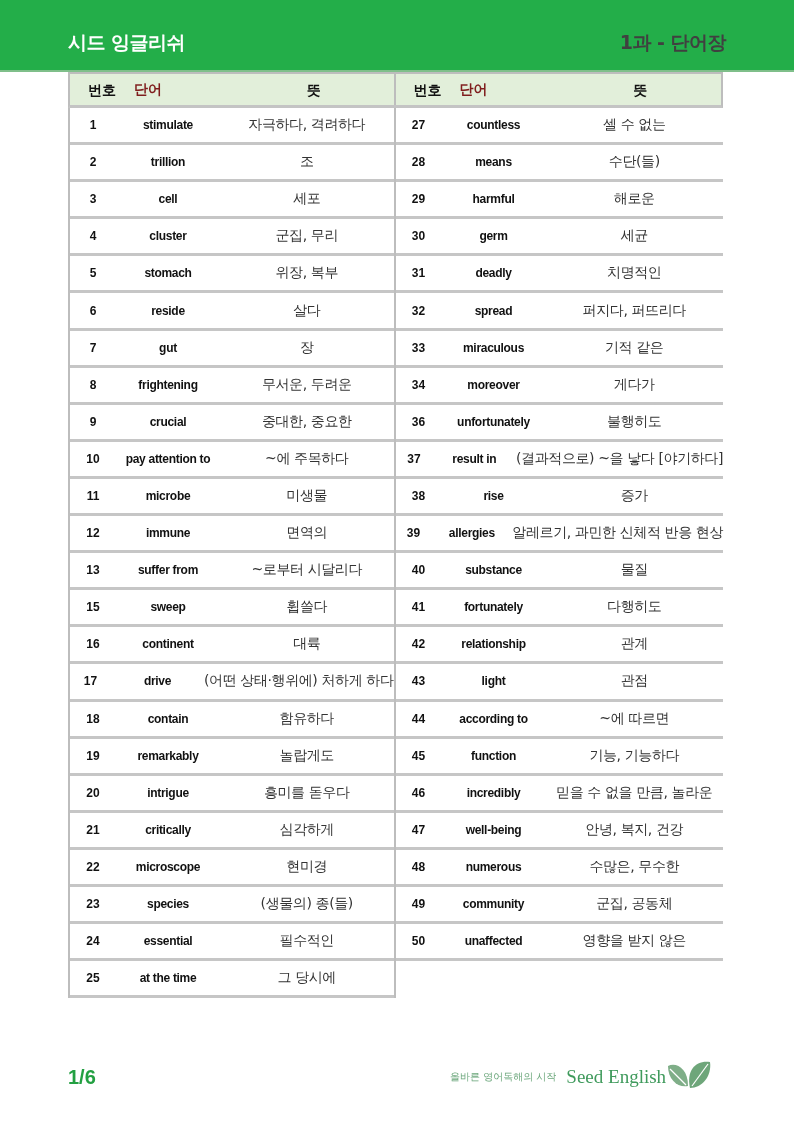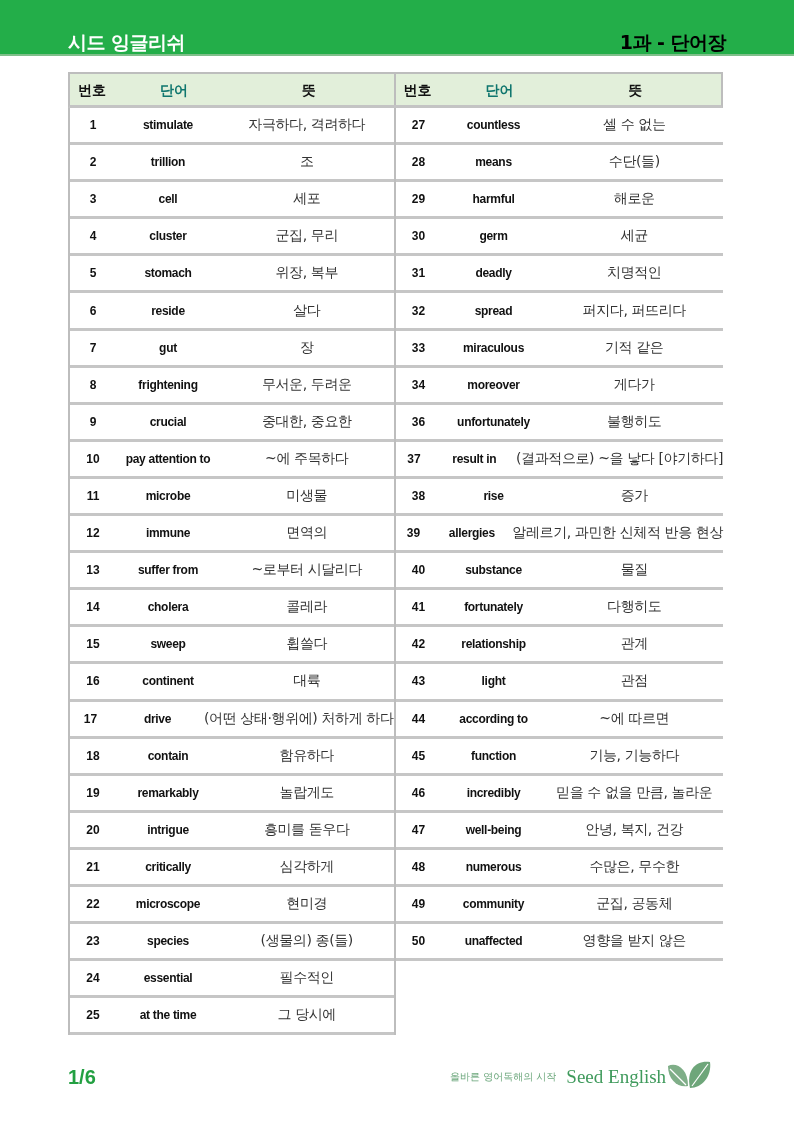--- a/index.html
+++ b/index.html
@@ -1,25 +1,25 @@
 <!DOCTYPE html>
 <html><head>
 <meta charset="utf-8">
 <style>
   html, body { margin:0; padding:0; }
   body { width:794px; height:1123px; background:#ffffff; position:relative; overflow:hidden; font-family:"Liberation Sans", sans-serif; }
-  .topbar { position:absolute; left:0; top:0; width:794px; height:56px; background:#23ae49; border-bottom:2px solid #7fbf8a; box-sizing:border-box; }
+  .topbar { position:absolute; left:0; top:0; width:794px; height:72px; background:#23ae49; border-bottom:2px solid #7fbf8a; box-sizing:border-box; }
   .topbar .left { position:absolute; left:68px; top:30px; color:#fff; font-size:19px; font-weight:bold; font-family:"DejaVu Sans", sans-serif; letter-spacing:-0.5px; }
-  .topbar .right { position:absolute; right:68px; top:30px; color:#000000; font-size:19px; font-weight:bold; font-family:"DejaVu Sans", sans-serif; letter-spacing:-0.5px; }
+  .topbar .right { position:absolute; right:68px; top:30px; color:#404040; font-size:19px; font-weight:bold; font-family:"DejaVu Sans", sans-serif; letter-spacing:-0.5px; }
   .table { position:absolute; left:68px; top:72px; width:655px; }
   .thead { display:flex; height:36px; background:#e2efda; border:2px solid #bdbdbd; border-bottom:3px solid #c4c4c4; box-sizing:border-box; }
   .half { display:flex; width:50%; box-sizing:border-box; }
   .half.l { border-right:2px solid #bdbdbd; }
-  .thead .c-no { width:46px; padding-left:8px; font-weight:bold; font-size:14px; font-family:"DejaVu Sans", sans-serif; line-height:33px; color:#111; }
-  .thead .c-word { width:100px; text-align:center; font-weight:bold; font-size:14px; font-family:Liberation Serif, serif; line-height:33px; color:#0f766e; }
+  .thead .c-no { width:46px; padding-left:18px; font-weight:bold; font-size:14px; font-family:"DejaVu Sans", sans-serif; line-height:33px; color:#111; }
+  .thead .c-word { width:100px; text-align:left; font-weight:bold; font-size:14px; font-family:Liberation Mono, monospace; line-height:33px; color:#7f1d1d; }
   .thead .c-mean { flex:1; text-align:center; font-weight:bold; font-size:14px; font-family:"DejaVu Sans", sans-serif; line-height:33px; color:#111; }
   .tbody { display:flex; }
   .col { width:50%; box-sizing:border-box; }
   .col.l { border-left:2px solid #bdbdbd; border-right:2px solid #bdbdbd; }
   .row { display:flex; height:37.1px; border-bottom:3px solid #c6c6c6; box-sizing:border-box; align-items:center; }
   .row .n { width:46px; text-align:center; font-weight:bold; font-size:12px; color:#111; padding-left:0; }
   .row .w { width:104px; text-align:center; font-weight:bold; font-size:12px; color:#111; letter-spacing:-0.3px; white-space:nowrap; }
   .row .m { flex:1; text-align:center; font-size:14px; color:#333; font-family:"DejaVu Sans", sans-serif; white-space:nowrap; letter-spacing:-0.4px; }
   .footer-page { position:absolute; left:68px; top:1066px; color:#23a042; font-size:20px; font-weight:bold;text-align:right; }
   .footer-brand { position:absolute; left:450px; top:1060px; display:flex; align-items:center; }
@@ -108,25 +108,20 @@
           <div class="n">12</div>
           <div class="w">immune</div>
           <div class="m">면역의</div>
         </div>
         <div class="row">
           <div class="n">13</div>
           <div class="w">suffer from</div>
           <div class="m">~로부터 시달리다</div>
         </div>
         <div class="row">
-          <div class="n">14</div>
-          <div class="w">cholera</div>
-          <div class="m">콜레라</div>
-        </div>
-        <div class="row">
           <div class="n">15</div>
           <div class="w">sweep</div>
           <div class="m">휩쓸다</div>
         </div>
         <div class="row">
           <div class="n">16</div>
           <div class="w">continent</div>
           <div class="m">대륙</div>
         </div>
         <div class="row">

